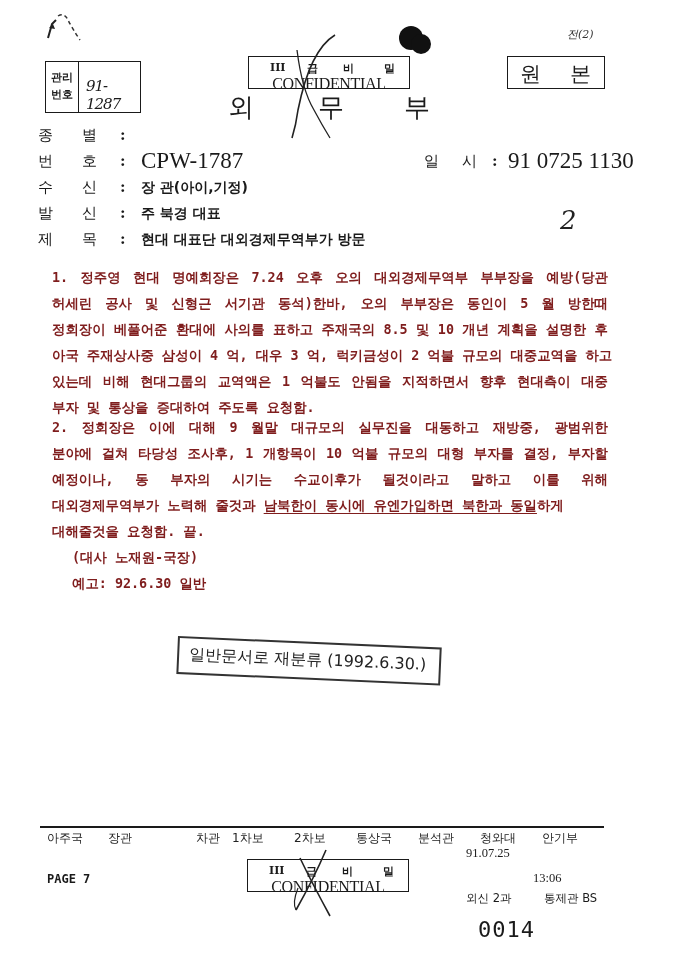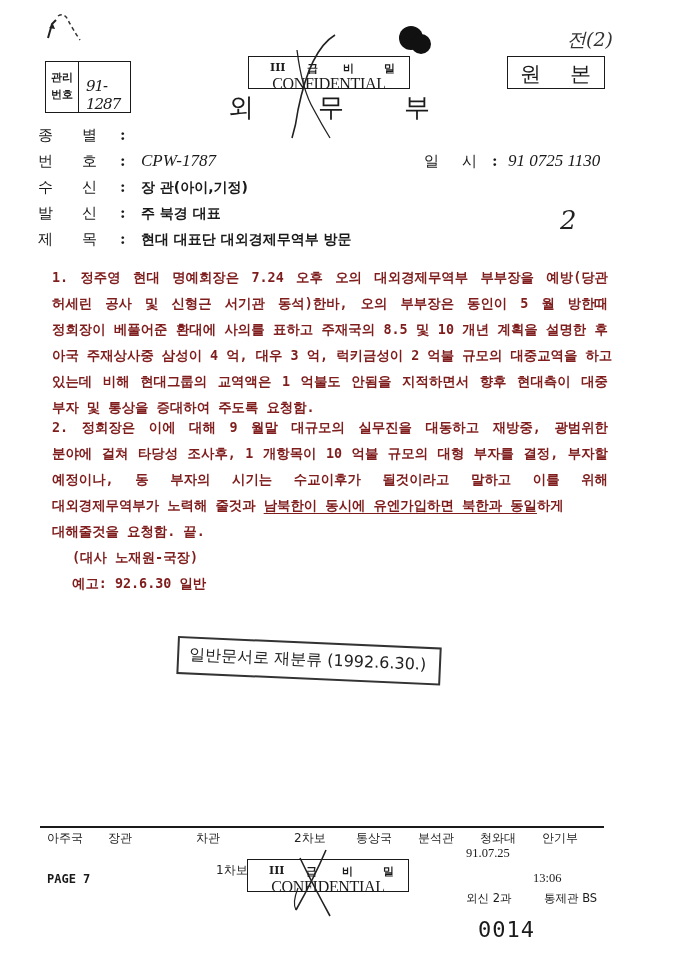--- a/index.html
+++ b/index.html
@@ -3,21 +3,21 @@
 <meta charset="utf-8">
 <style>
   html, body { margin: 0; padding: 0; background: #ffffff; }
   body { width: 680px; height: 962px; position: relative; overflow: hidden;
          font-family: "DejaVu Serif", serif; color: #1a1a1a; }
   .abs { position: absolute; }
   .box { position: absolute; border: 1.5px solid #1a1a1a; box-sizing: border-box; }
   .mono { font-family: "DejaVu Sans Mono", monospace; }
 
   
-  #ctrl-box { left: 45px; top: 61px; width: 86px; height: 52px; }
+  #ctrl-box { left: 45px; top: 61px; width: 96px; height: 52px; }
   #ctrl-box .lbl { position:absolute; left:0; top:0; width:33px; height:100%;
                    border-right:1.5px solid #1a1a1a; box-sizing:border-box;
                    font-size:11px; font-weight:bold; line-height:17px; padding-top:7px; text-align:center; }
   #ctrl-box .val { position:absolute; left:40px; top:15px; font-size:15px; font-style:italic;
                    font-family:"DejaVu Serif", serif; letter-spacing:-1px; }
 
   
   .class-box { width: 162px; height: 33px; }
   .class-box .row1 { position:absolute; top:4px; left:0; width:100%; font-size:11px; font-weight:bold; }
   .class-box .row1 span { position:absolute; }
@@ -28,21 +28,21 @@
   #original-box span { position:absolute; top:3px; font-size:21px; font-family:"DejaVu Sans", sans-serif; }
 
   .ministry { font-size: 26px; font-family:"DejaVu Sans", sans-serif; top: 90px; }
 
   .field { position:absolute; left:38px; font-size:15px; height:22px; line-height:22px; }
   .field .k1 { position:absolute; left:0; font-family:"DejaVu Sans", sans-serif; }
   .field .k2 { position:absolute; left:44px; font-family:"DejaVu Sans", sans-serif; }
   .field .colon { position:absolute; left:82px; font-weight:bold; }
   .field .v { position:absolute; left:103px; white-space:nowrap; }
   .field .v.ko { font-family:"DejaVu Sans", sans-serif; font-weight:bold; font-size:14px; }
-  .field .v.en { font-family:"Liberation Serif", serif; font-size:17px;font-style:italic; }
+  .field .v.en { font-family:"Liberation Serif", serif; font-size:23px; }
 
   .body-line { position:absolute; left:52px; width:556px; font-size:13.4px; line-height:20px;
                font-family:"DejaVu Sans Mono", monospace; font-weight:bold; white-space:nowrap;
                text-align:justify; text-align-last:justify; color:#7f1d1d; }
   .body-line.last { text-align-last:left; }
   .underline { text-decoration: underline; text-underline-offset: 3px; }
 
   .stamp { left: 178px; top: 636px; width: 260px; height: 34px; border: 2px solid #333;
            transform: rotate(2.5deg); transform-origin: left top; }
   .stamp span { position:absolute; left:10px; top:6px; font-size:16px; font-family:"DejaVu Sans", sans-serif; color:#222; white-space:nowrap; }
@@ -83,21 +83,21 @@
 <svg class="abs" style="left:290px;top:30px" width="60" height="110" viewBox="0 0 60 110">
   <path d="M45 5 Q20 20 8 80 Q6 95 2 108" stroke="#222" stroke-width="1.6" fill="none"></path>
   <path d="M7 20 Q12 60 24 80 Q32 95 40 108" stroke="#222" stroke-width="1.3" fill="none"></path>
 </svg>
 
 <svg class="abs" style="left:398px;top:25px" width="36" height="32" viewBox="0 0 36 32">
   <circle cx="13" cy="13" r="12" fill="#111"></circle>
   <circle cx="23" cy="19" r="10" fill="#111"></circle>
 </svg>
 
-<div class="abs" style="left:567px;top:27px;font-size:19px;font-style:italic;color:#333;font-family:'DejaVu Serif',serif;">전(2)</div>
+<div class="abs" style="left:567px;top:27px;font-size:11px;font-style:italic;color:#333;font-family:'DejaVu Serif',serif;">전(2)</div>
 
 <div class="box" id="original-box">
   <span style="left:12px;">원</span>
   <span style="left:62px;">본</span>
 </div>
 
 <div class="abs ministry" style="left:228px;">외</div>
 <div class="abs ministry" style="left:318px;">무</div>
 <div class="abs ministry" style="left:404px;">부</div>
 
@@ -122,21 +122,21 @@
 <div class="field" style="top:202px;">
   <span class="k1">발</span>
   <span class="k2">신</span>
   <span class="colon">:</span>
   <span class="v ko">주 북경 대표</span>
 </div>
 <div class="field" style="top:228px;">
   <span class="k1">제</span>
   <span class="k2">목</span>
   <span class="colon">:</span>
-  <span class="v ko">현대 대표단 대외경제무역부 방문</span>
+  <span class="v ko">현대 대표단 대외경제무역부가 방문</span>
 </div>
 
 <div class="field" style="left:424px;top:150px;">
   <span class="k1">일</span>
   <span class="k2" style="left:38px;">시</span>
   <span class="colon" style="left:68px;">:</span>
   <span class="v en" style="left:84px;">91 0725 1130</span>
 </div>
 
 <div class="abs" style="left:560px;top:205px;font-size:26px;font-style:italic;font-family:'DejaVu Serif',serif;color:#222;">2</div>
@@ -164,21 +164,21 @@
 
 <div class="abs stamp">
   <span>일반문서로 재분류 (1992.6.30.)</span>
 </div>
 
 <div class="abs dist-line"></div>
 <div>
   <span class="dist-item" style="left:47px;">아주국</span>
   <span class="dist-item" style="left:108px;">장관</span>
   <span class="dist-item" style="left:172px;margin-left:24px;">차관</span>
-  <span class="dist-item" style="left:216px;margin-top:32px;">1차보</span>
+  <span class="dist-item" style="left:232px;">1차보</span>
   <span class="dist-item" style="left:294px;">2차보</span>
   <span class="dist-item" style="left:356px;text-align:center;">통상국</span>
   <span class="dist-item" style="left:418px;">분석관</span>
   <span class="dist-item" style="left:480px;">청와대</span>
   <span class="dist-item" style="left:542px;">안기부</span>
 </div>
 
 <div class="abs mono" style="left:47px;top:872px;font-size:12px;font-weight:bold;">PAGE 7</div>
 
 <div class="box class-box" style="left:247px;top:859px;">

